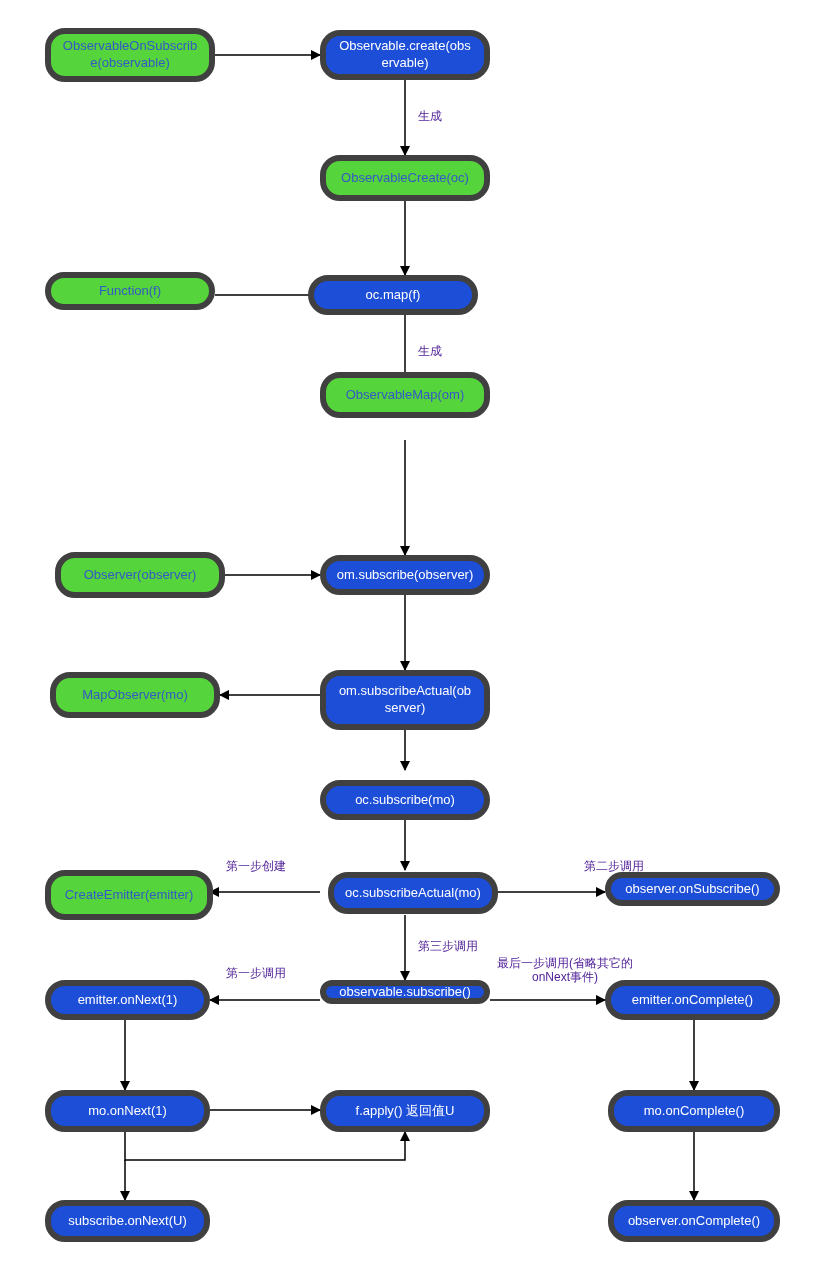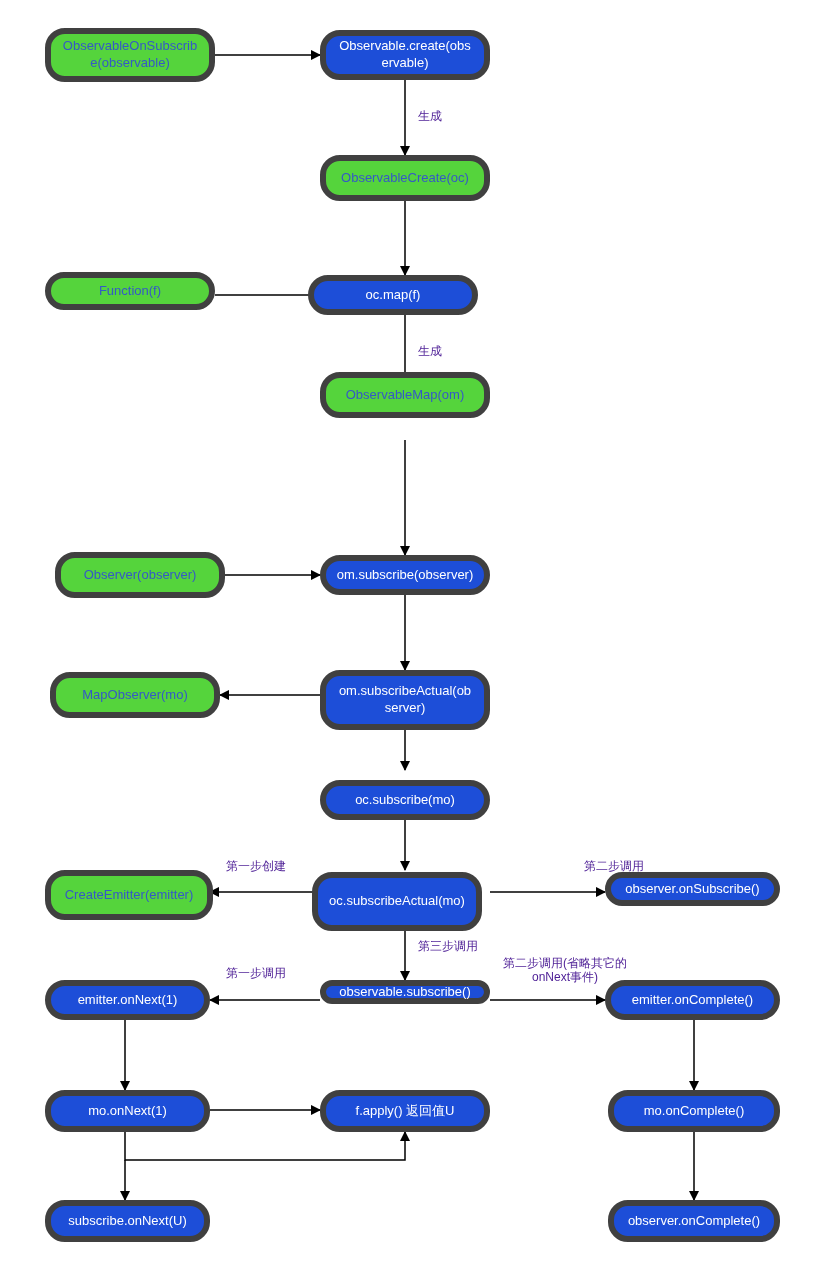--- a/index.html
+++ b/index.html
@@ -131,21 +131,21 @@
   </div>
 <div class="node blue" style="left:320px; top:670px; width:170px; height:60px;text-align:center;">
     <span>om.subscribeActual(observer)</span>
   </div>
 <div class="node blue" style="left:320px; top:780px; width:170px; height:40px;">
     <span>oc.subscribe(mo)</span>
   </div>
 <div class="node green" style="left:45px; top:870px; width:168px; height:50px;">
     <span>CreateEmitter(emitter)</span>
   </div>
-<div class="node blue" style="left:312px; top:872px; width:170px; height:59px;text-align:center;">
+<div class="node blue" style="left:328px; top:872px; width:170px; height:42px;text-align:center;">
     <span>oc.subscribeActual(mo)</span>
   </div>
 <div class="node blue" style="left:605px; top:872px; width:175px; height:34px;">
     <span>observer.onSubscribe()</span>
   </div>
 <div class="node blue" style="left:45px; top:980px; width:165px; height:40px;">
     <span>emitter.onNext(1)</span>
   </div>
 <div class="node blue" style="left:320px; top:980px; width:170px; height:24px;">
     <span>observable.subscribe()</span>
@@ -168,13 +168,13 @@
 <div class="node blue" style="left:608px; top:1200px; width:172px; height:42px;">
     <span>observer.onComplete()</span>
   </div>
 
 <div class="edge-label" style="left:418px; top:108px;">生成</div>
 <div class="edge-label" style="left:418px; top:343px;">生成</div>
 <div class="edge-label" style="left:226px; top:858px;">第一步创建</div>
 <div class="edge-label" style="left:536px; top:858px;margin-left:48px;">第二步调用</div>
 <div class="edge-label" style="left:418px; top:938px;text-align:right;">第三步调用</div>
 <div class="edge-label" style="left:226px; top:965px;">第一步调用</div>
-<div class="edge-label" style="left:490px; top:956px; width:150px; white-space:normal; line-height:1.2; text-align:center;">第二步调用(省略其它的onNext事件)</div>
+<div class="edge-label" style="left:490px; top:956px; width:150px; white-space:normal; line-height:1.2; text-align:center;">最后一步调用(省略其它的onNext事件)</div>
 
 </body></html>

